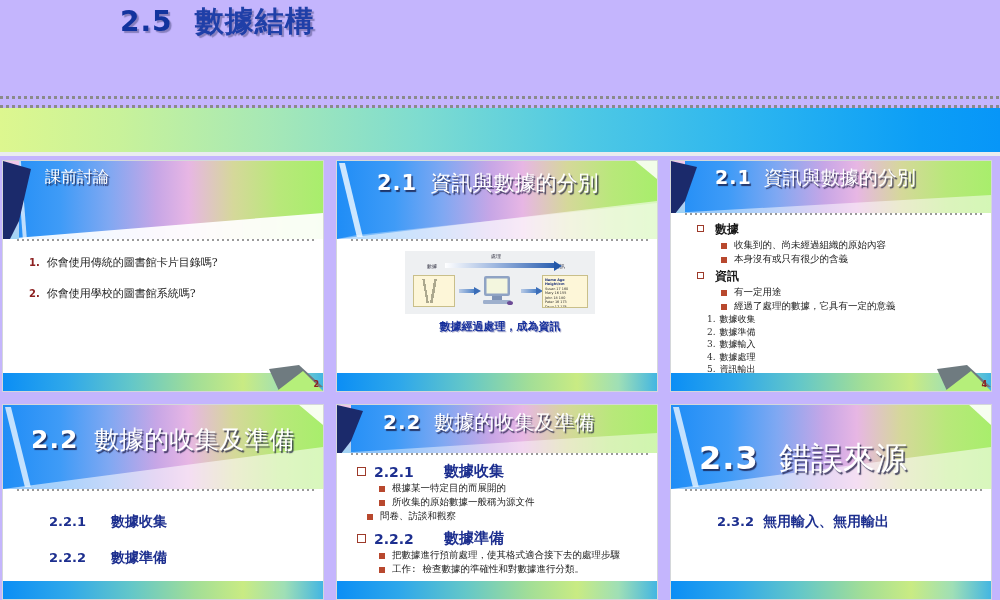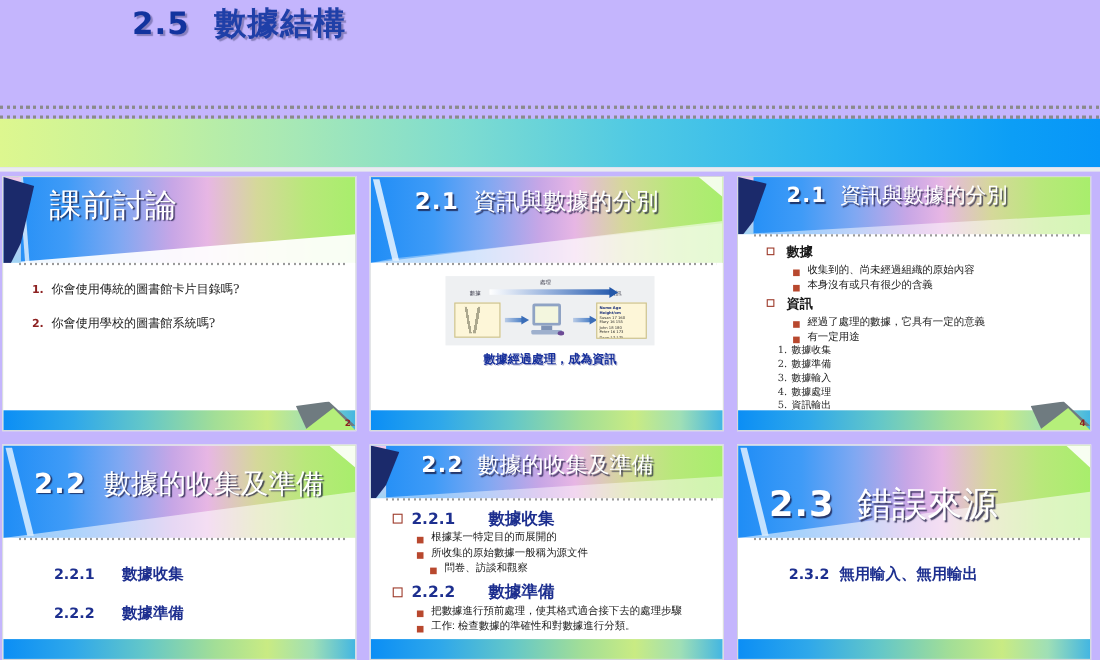--- a/index.html
+++ b/index.html
@@ -180,23 +180,23 @@
     font-family: "DejaVu Serif", "Liberation Serif", serif;
   }
   .sq-open {
     flex: 0 0 auto;
     width: 7px; height: 7px;
     border: 1.6px solid #9d3a2a;
     margin: 4px 11px 0 0;
   }
   .lv1-txt { font-size: 12px; color: #1a1a1a; font-weight: bold; white-space: nowrap; }
   .lv2 {
-    display: flex; align-items: center;
+    display: flex; align-items: flex-start;
     margin: 1px 0 0 30px;
-    font-family: Liberation Sans, sans-serif;
+    font-family: Liberation Mono, monospace;
   }
   .sq-fill {
     flex: 0 0 auto;
     width: 6px; height: 6px;
     background: #b8482e;
     margin: 4px 7px 0 0;
   }
   .lv2-txt { font-size: 9.5px; color: #1a1a1a; white-space: nowrap; }
   .lv3 {
     margin: 0 0 0 16px;
@@ -342,21 +342,21 @@
     <div class="slide s1">
       <div class="hdr">
         <svg class="hdr-wedge" viewBox="0 0 322 78" preserveAspectRatio="none">
           <polygon points="0,78 322,52 322,78" fill="#ffffff" opacity="0.92"></polygon>
           <polygon points="14,0 20,78 24,78 18,0" fill="#ffffff" opacity="0.7"></polygon>
         </svg>
         <div class="left-strip"></div>
         <svg class="corner-tri" viewBox="0 0 28 92" preserveAspectRatio="none">
           <polygon points="0,0 28,8 16,60 0,92" fill="#1b2a6b"></polygon>
         </svg>
-        <div class="hdr-title" style="left:42px;top:6px;font-size:29px">課前討論</div>
+        <div class="hdr-title" style="left:42px;top:6px;font-size:16px">課前討論</div>
       </div>
       <div class="body-rule"></div>
       <div class="body">
         <ul class="num-list">
           <li>
             <span class="mk">1.</span><span>你會使用傳統的圖書館卡片目錄嗎?</span>
           </li>
           <li>
             <span class="mk">2.</span><span>你會使用學校的圖書館系統嗎?</span>
           </li>
@@ -445,25 +445,25 @@
           <span class="sq-fill"></span>
           <span class="lv2-txt">本身沒有或只有很少的含義</span>
         </div>
 
         <div class="lv1">
           <span class="sq-open"></span>
           <span class="lv1-txt">資訊</span>
         </div>
         <div class="lv2">
           <span class="sq-fill"></span>
+          <span class="lv2-txt">有一定用途</span>
+        </div>
+        <div class="lv2">
+          <span class="sq-fill"></span>
           <span class="lv2-txt">經過了處理的數據，它具有一定的意義</span>
-        </div>
-        <div class="lv2">
-          <span class="sq-fill"></span>
-          <span class="lv2-txt">有一定用途</span>
         </div>
 
         <div class="lv3"><span class="mk3">1.</span><span>數據收集</span></div>
         <div class="lv3"><span class="mk3">2.</span><span>數據準備</span></div>
         <div class="lv3"><span class="mk3">3.</span><span>數據輸入</span></div>
         <div class="lv3"><span class="mk3">4.</span><span>數據處理</span></div>
         <div class="lv3"><span class="mk3">5.</span><span>資訊輸出</span></div>
       </div>
       <div class="footer"></div>
       <svg class="badge-shape" width="54" height="26" viewBox="0 0 54 26">
@@ -520,21 +520,21 @@
           <span class="s5ttl">數據收集</span>
         </div>
         <div class="lv2" style="margin-left:26px">
           <span class="sq-fill"></span>
           <span class="lv2-txt">根據某一特定目的而展開的</span>
         </div>
         <div class="lv2" style="margin-left:26px">
           <span class="sq-fill"></span>
           <span class="lv2-txt">所收集的原始數據一般稱为源文件</span>
         </div>
-        <div class="lv2" style="margin-left:38px">
+        <div class="lv2" style="margin-left:14px">
           <span class="sq-fill"></span>
           <span class="lv2-txt">問卷、訪談和觀察</span>
         </div>
 
         <div class="s5row" style="margin-top:6px">
           <span class="sq-open"></span>
           <span class="s5num">2.2.2</span>
           <span class="s5ttl">數據準備</span>
         </div>
         <div class="lv2" style="margin-left:26px">

